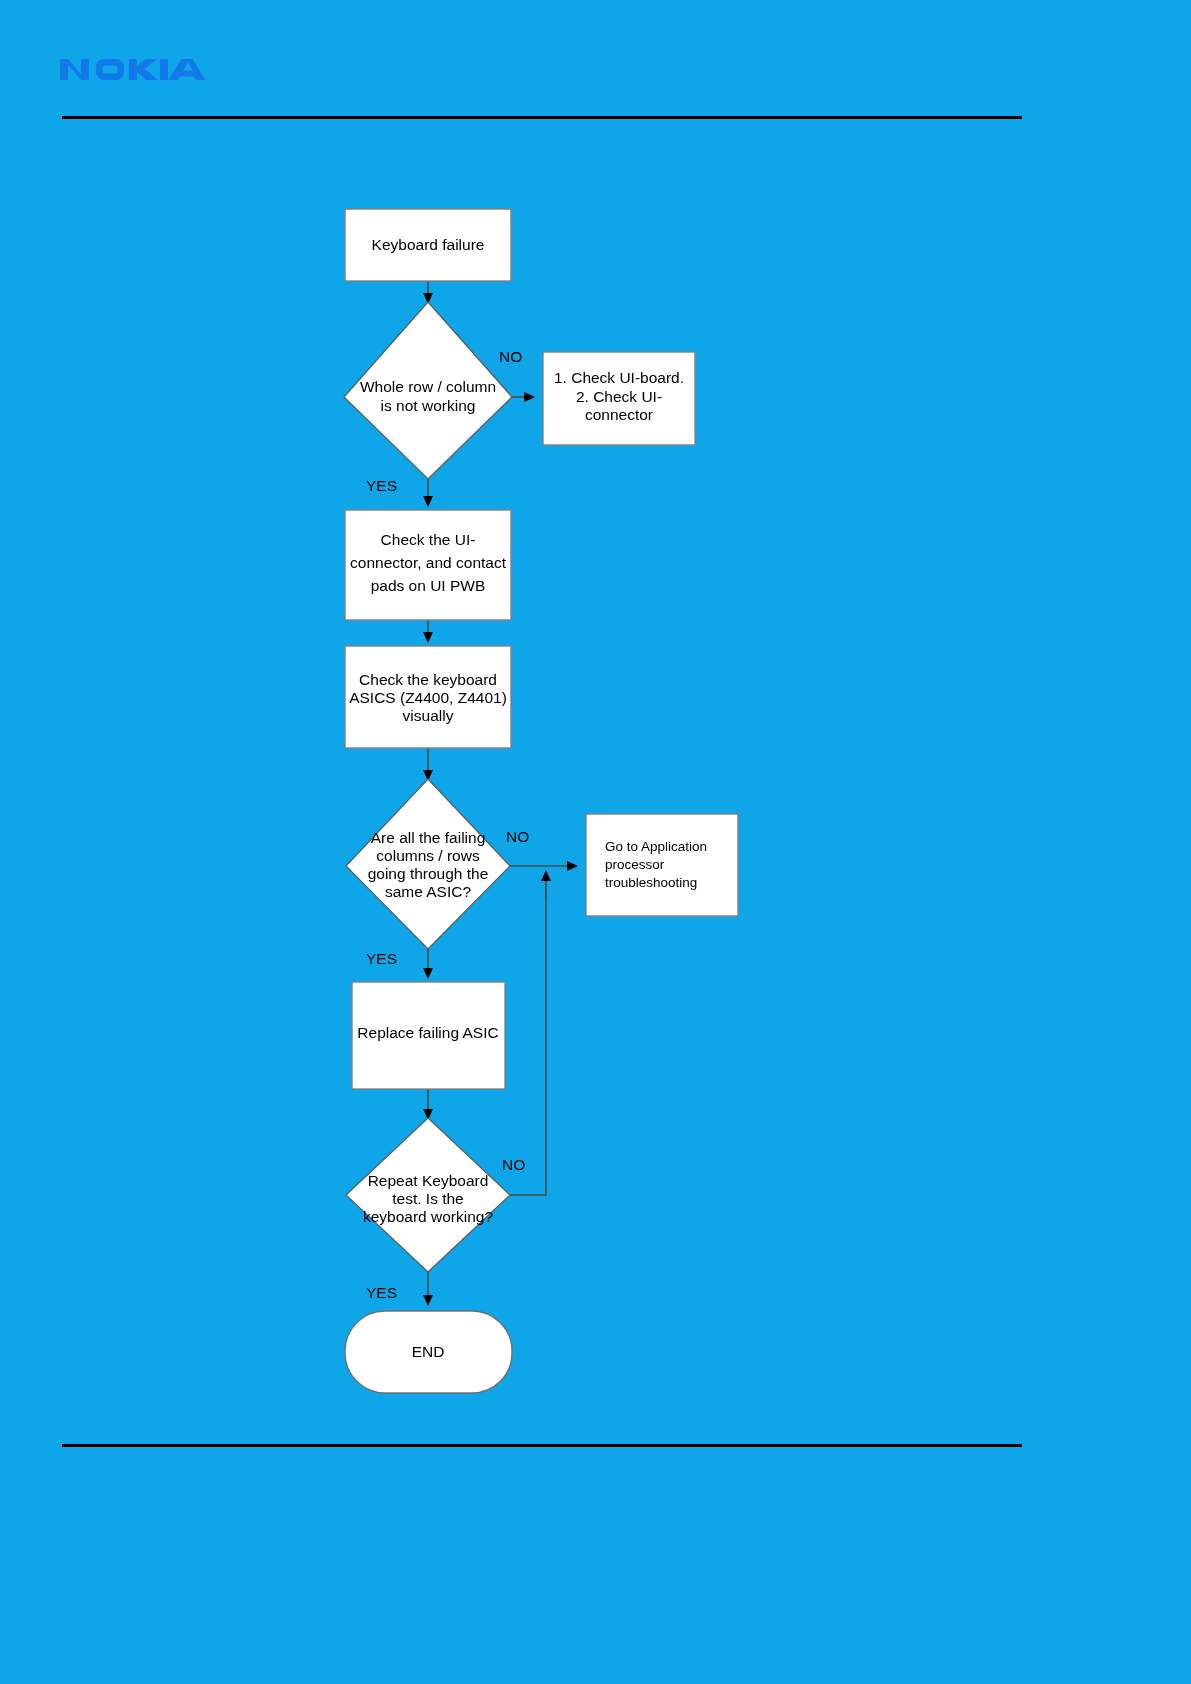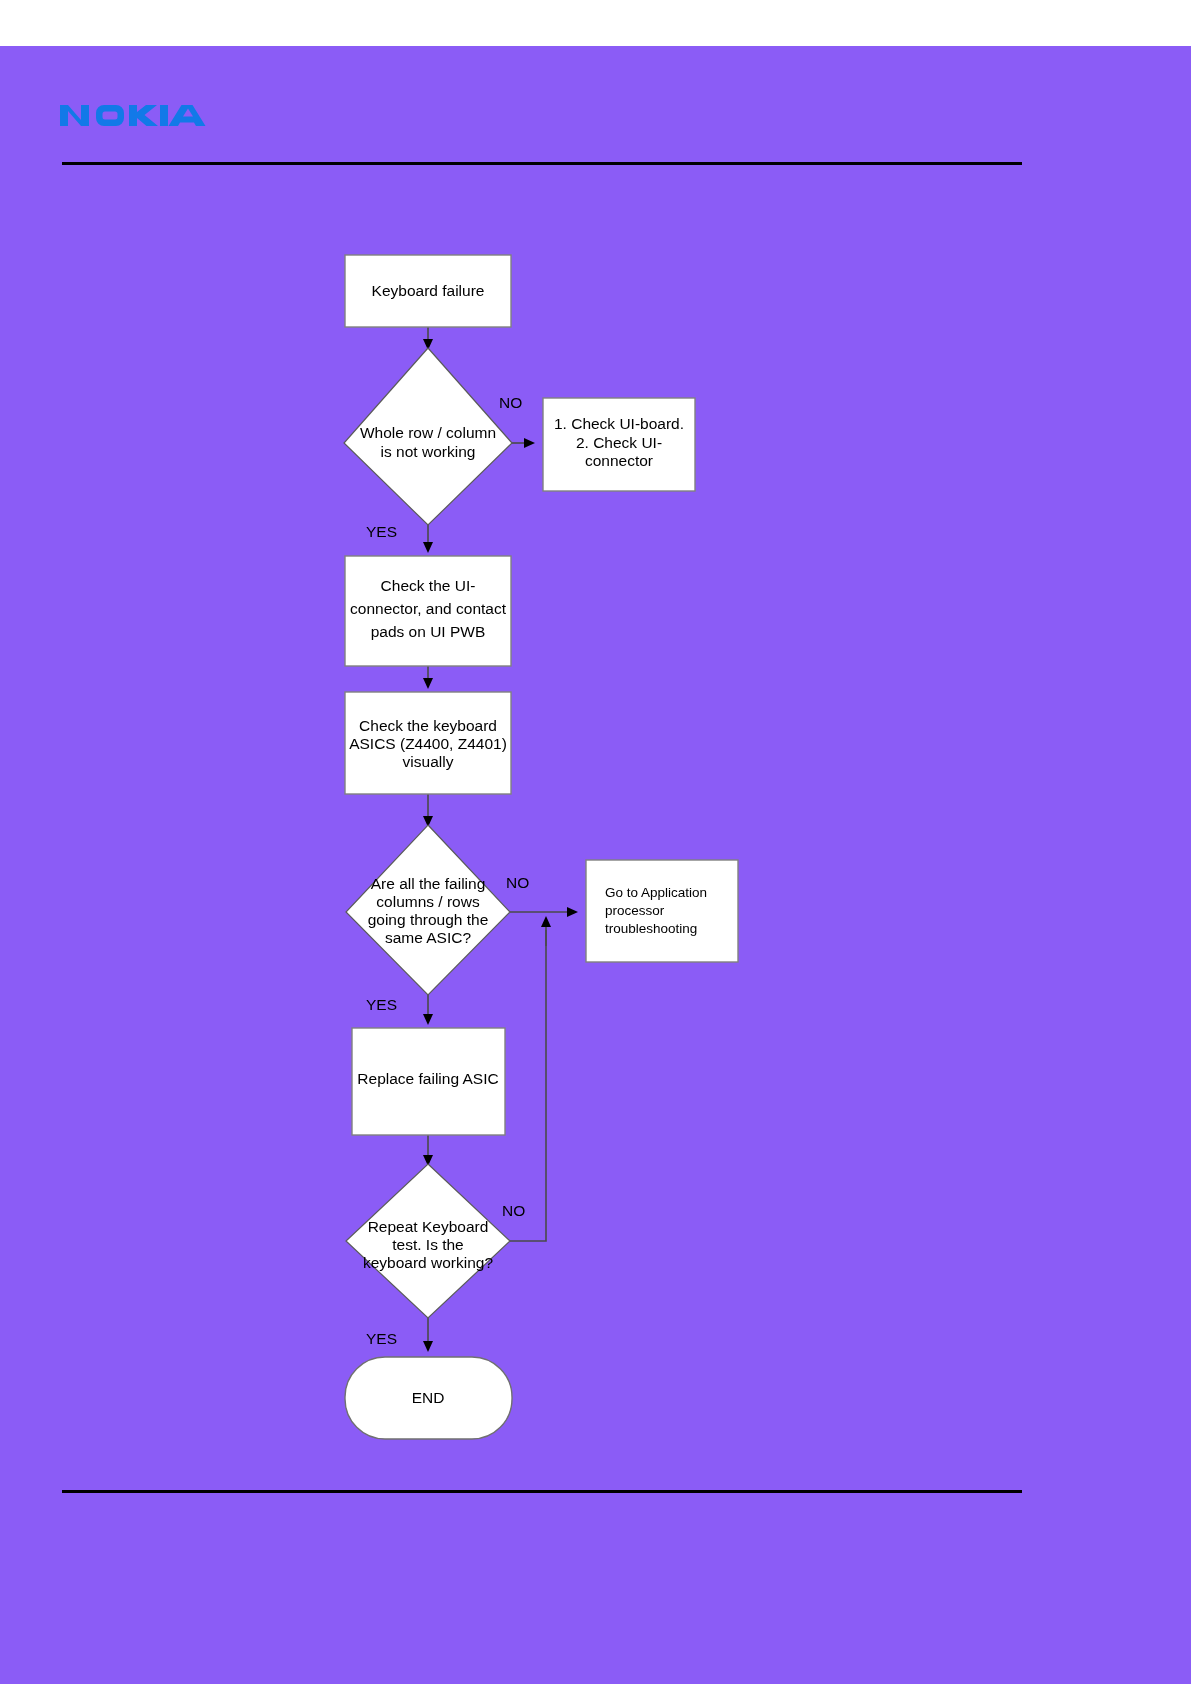--- a/index.html
+++ b/index.html
@@ -11,22 +11,21 @@
     width: 1191px;
     height: 1684px;
     position: relative;
     font-family: "Liberation Sans", sans-serif;
     color: #000000;
     overflow: hidden;
   }
   .page {
     position: absolute;
     inset: 0;
-    background: #8b5cf6;
-    margin-top: 46px;
+    background: #0ea5e9;
   }
 
   
   .brand-logo {
     position: absolute;
     left: 58px;
     top: 54px;
     width: 150px;
     height: 38px;
   }

